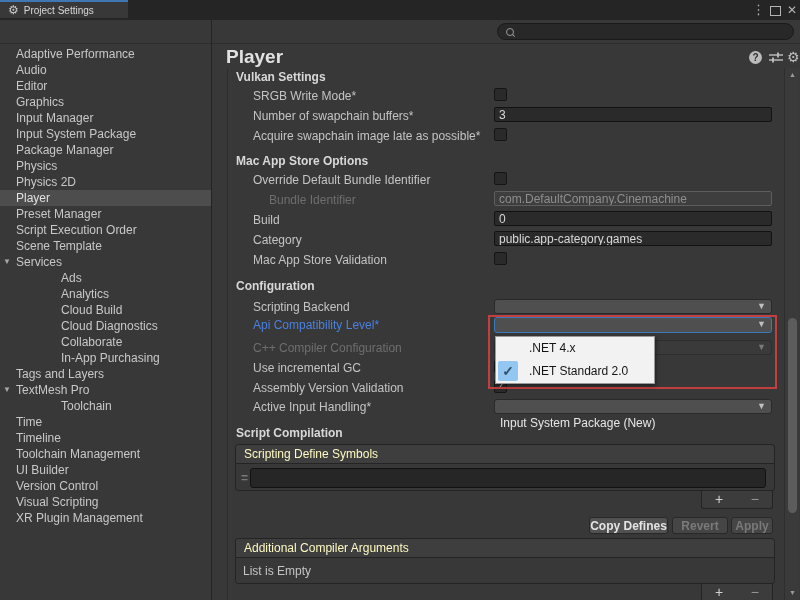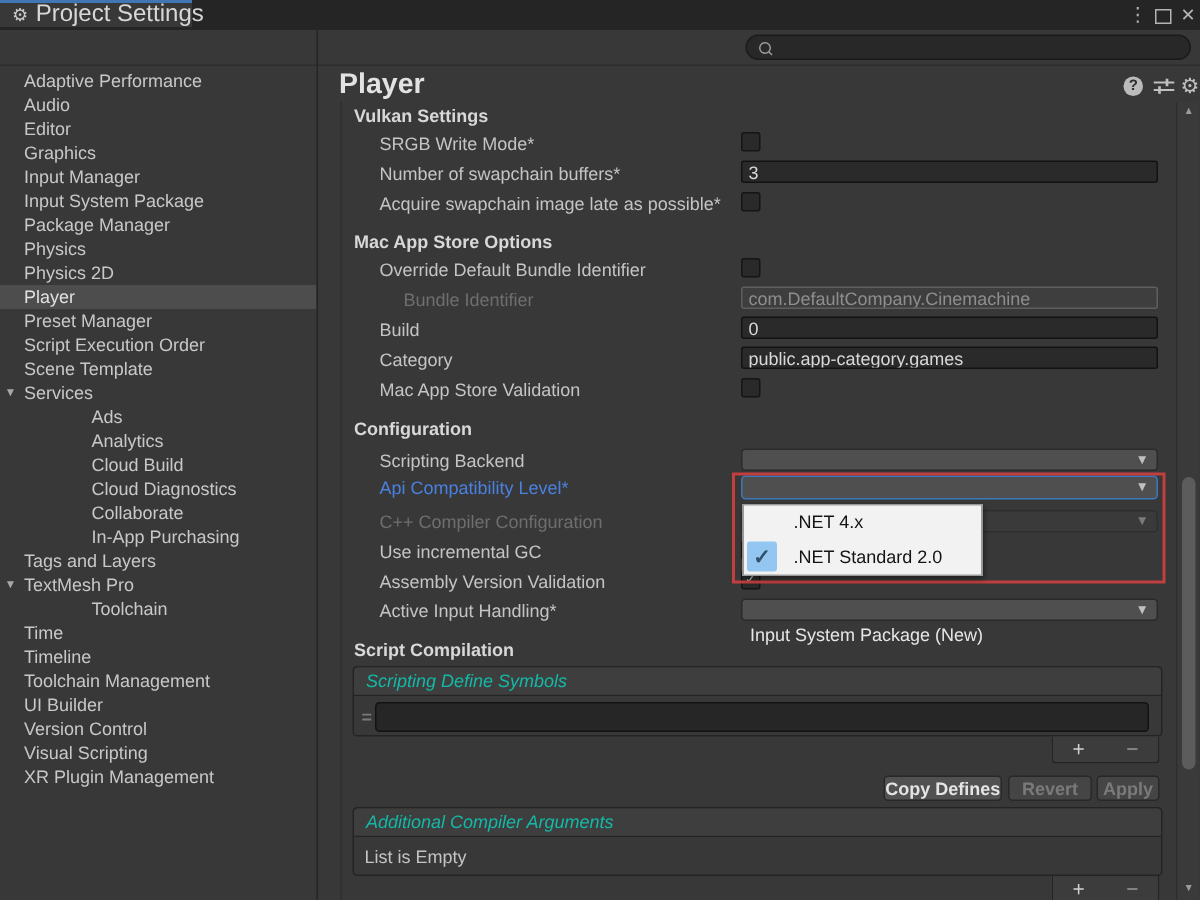--- a/index.html
+++ b/index.html
@@ -3,21 +3,21 @@
 <meta charset="utf-8">
 <style>
   html,body{margin:0;padding:0;background:#202020;}
   #stage{position:relative;width:800px;height:600px;background:#383838;overflow:hidden;
          font-family:"Liberation Sans",sans-serif;font-size:12px;color:#C8C8C8;}
   
   #tabstrip{position:absolute;left:0;top:0;width:800px;height:20px;background:#252525;}
   #tab{position:absolute;left:0;top:0;width:128px;height:18px;background:#383838;
        border-top:2px solid #4176B4;display:flex;align-items:center;padding-left:8px;box-sizing:border-box;}
   #tab .gear{font-size:12px;color:#C8C8C8;margin-right:5px;}
-  #tab .ttl{font-size:16px;color:#D8D8D8;white-space:nowrap;}
+  #tab .ttl{font-size:10px;color:#D8D8D8;white-space:nowrap;}
   .winbtn{position:absolute;top:2px;height:16px;line-height:16px;color:#B4B4B4;text-align:center;cursor:default;}
   #kebab{left:752px;width:12px;font-size:13px;}
   #maxbox{left:770px;top:6px;width:9px;height:8px;border:1.5px solid #B4B4B4;}
   #closex{left:786px;width:12px;font-size:12px;}
   
   #toolbar{position:absolute;left:0;top:20px;width:800px;height:24px;background:#383838;border-bottom:1px solid #2d2d2d;box-sizing:border-box;}
   #search{position:absolute;left:497px;top:3px;width:297px;height:17px;background:#282828;
           border:1px solid #1a1a1a;border-radius:9px;box-sizing:border-box;}
   #search input{position:absolute;left:22px;top:1px;width:265px;height:13px;background:transparent;border:none;outline:none;
           color:#D0D0D0;font-family:"Liberation Sans",sans-serif;font-size:11px;}
@@ -55,22 +55,22 @@
   .tf.dis{background:#3E3E3E;border:1px solid #5E5E5E;color:#8E8E8E;}
   .dd{position:absolute;left:282px;width:278px;height:15px;background:#4F4F4F;border:1px solid #2A2A2A;
       border-radius:3px;box-sizing:border-box;color:#E6E6E6;}
   .dd .dd-val{position:absolute;left:5px;top:16px;line-height:14px;white-space:nowrap;}
   .dd .dd-arr{position:absolute;right:5px;top:0;line-height:13px;font-size:9px;color:#C0C0C0;}
   .dd.focus{border:1px solid #3A79BB;height:16px;}
   .dd.dis{background:#3A3A3A;border:1px solid #2E2E2E;}
   .dd.dis .dd-arr{color:#7A7A7A;}
   
   .box{position:absolute;left:23px;width:540px;background:#383838;border:1px solid #242424;border-radius:3px;box-sizing:border-box;}
-  .boxhdr{height:18px;line-height:18px;padding-left:8px;color:#14b8a6;border-bottom:1px solid #242424;background:#3E3E3E;
-          border-radius:3px 3px 0 0;white-space:nowrap;font-style:italic;}
+  .boxhdr{height:18px;line-height:18px;padding-left:8px;color:#fef9c3;border-bottom:1px solid #242424;background:#3E3E3E;
+          border-radius:3px 3px 0 0;white-space:nowrap;}
   .handle{position:absolute;left:29px;top:427px;color:#7A7A7A;font-size:12px;font-weight:700;}
   #defsinput{position:absolute;left:38px;top:424px;width:516px;height:20px;background:#262626;border:1px solid #121212;
           border-radius:3px;box-sizing:border-box;color:#D8D8D8;font-family:"Liberation Sans",sans-serif;font-size:12px;padding:0 5px;outline:none;}
   .foot{position:absolute;left:489px;width:72px;height:18px;background:#3C3C3C;border:1px solid #242424;border-top:none;
         border-radius:0 0 3px 3px;box-sizing:border-box;}
   .foot .plus{position:absolute;left:13px;top:0;line-height:16px;color:#D0D0D0;font-size:14px;}
   .foot .minus{position:absolute;right:13px;top:0;line-height:16px;color:#989898;font-size:14px;}
   .btn{position:absolute;height:17px;line-height:16px;text-align:center;background:#515151;border:1px solid #282828;
        border-radius:3px;box-sizing:border-box;color:#E4E4E4;font-size:12px;cursor:default;white-space:nowrap;font-weight:bold;}
   .btn.dis{background:#454545;color:#7A7A7A;}

